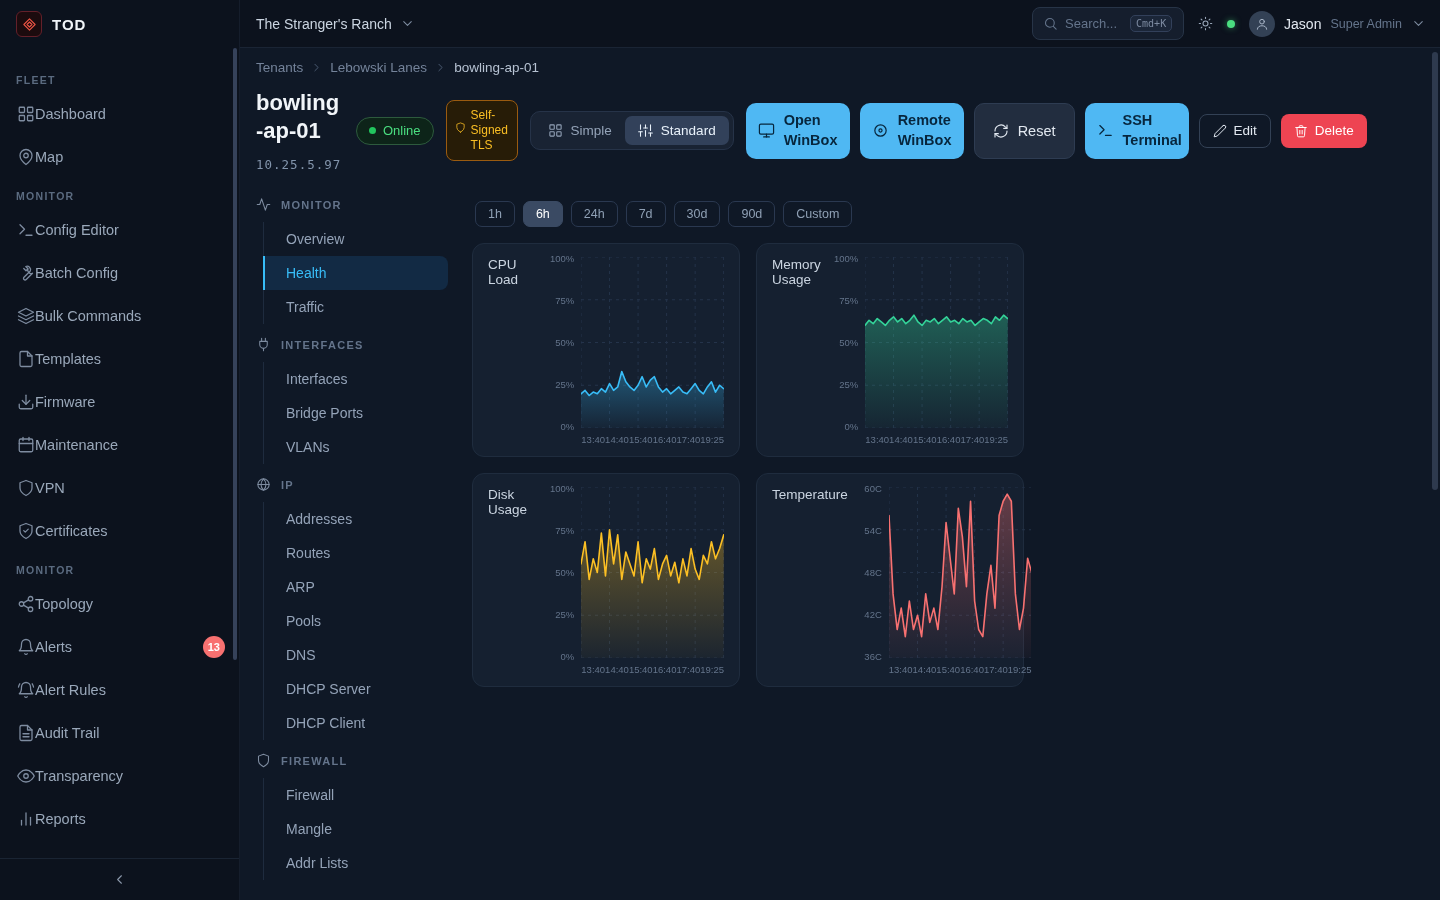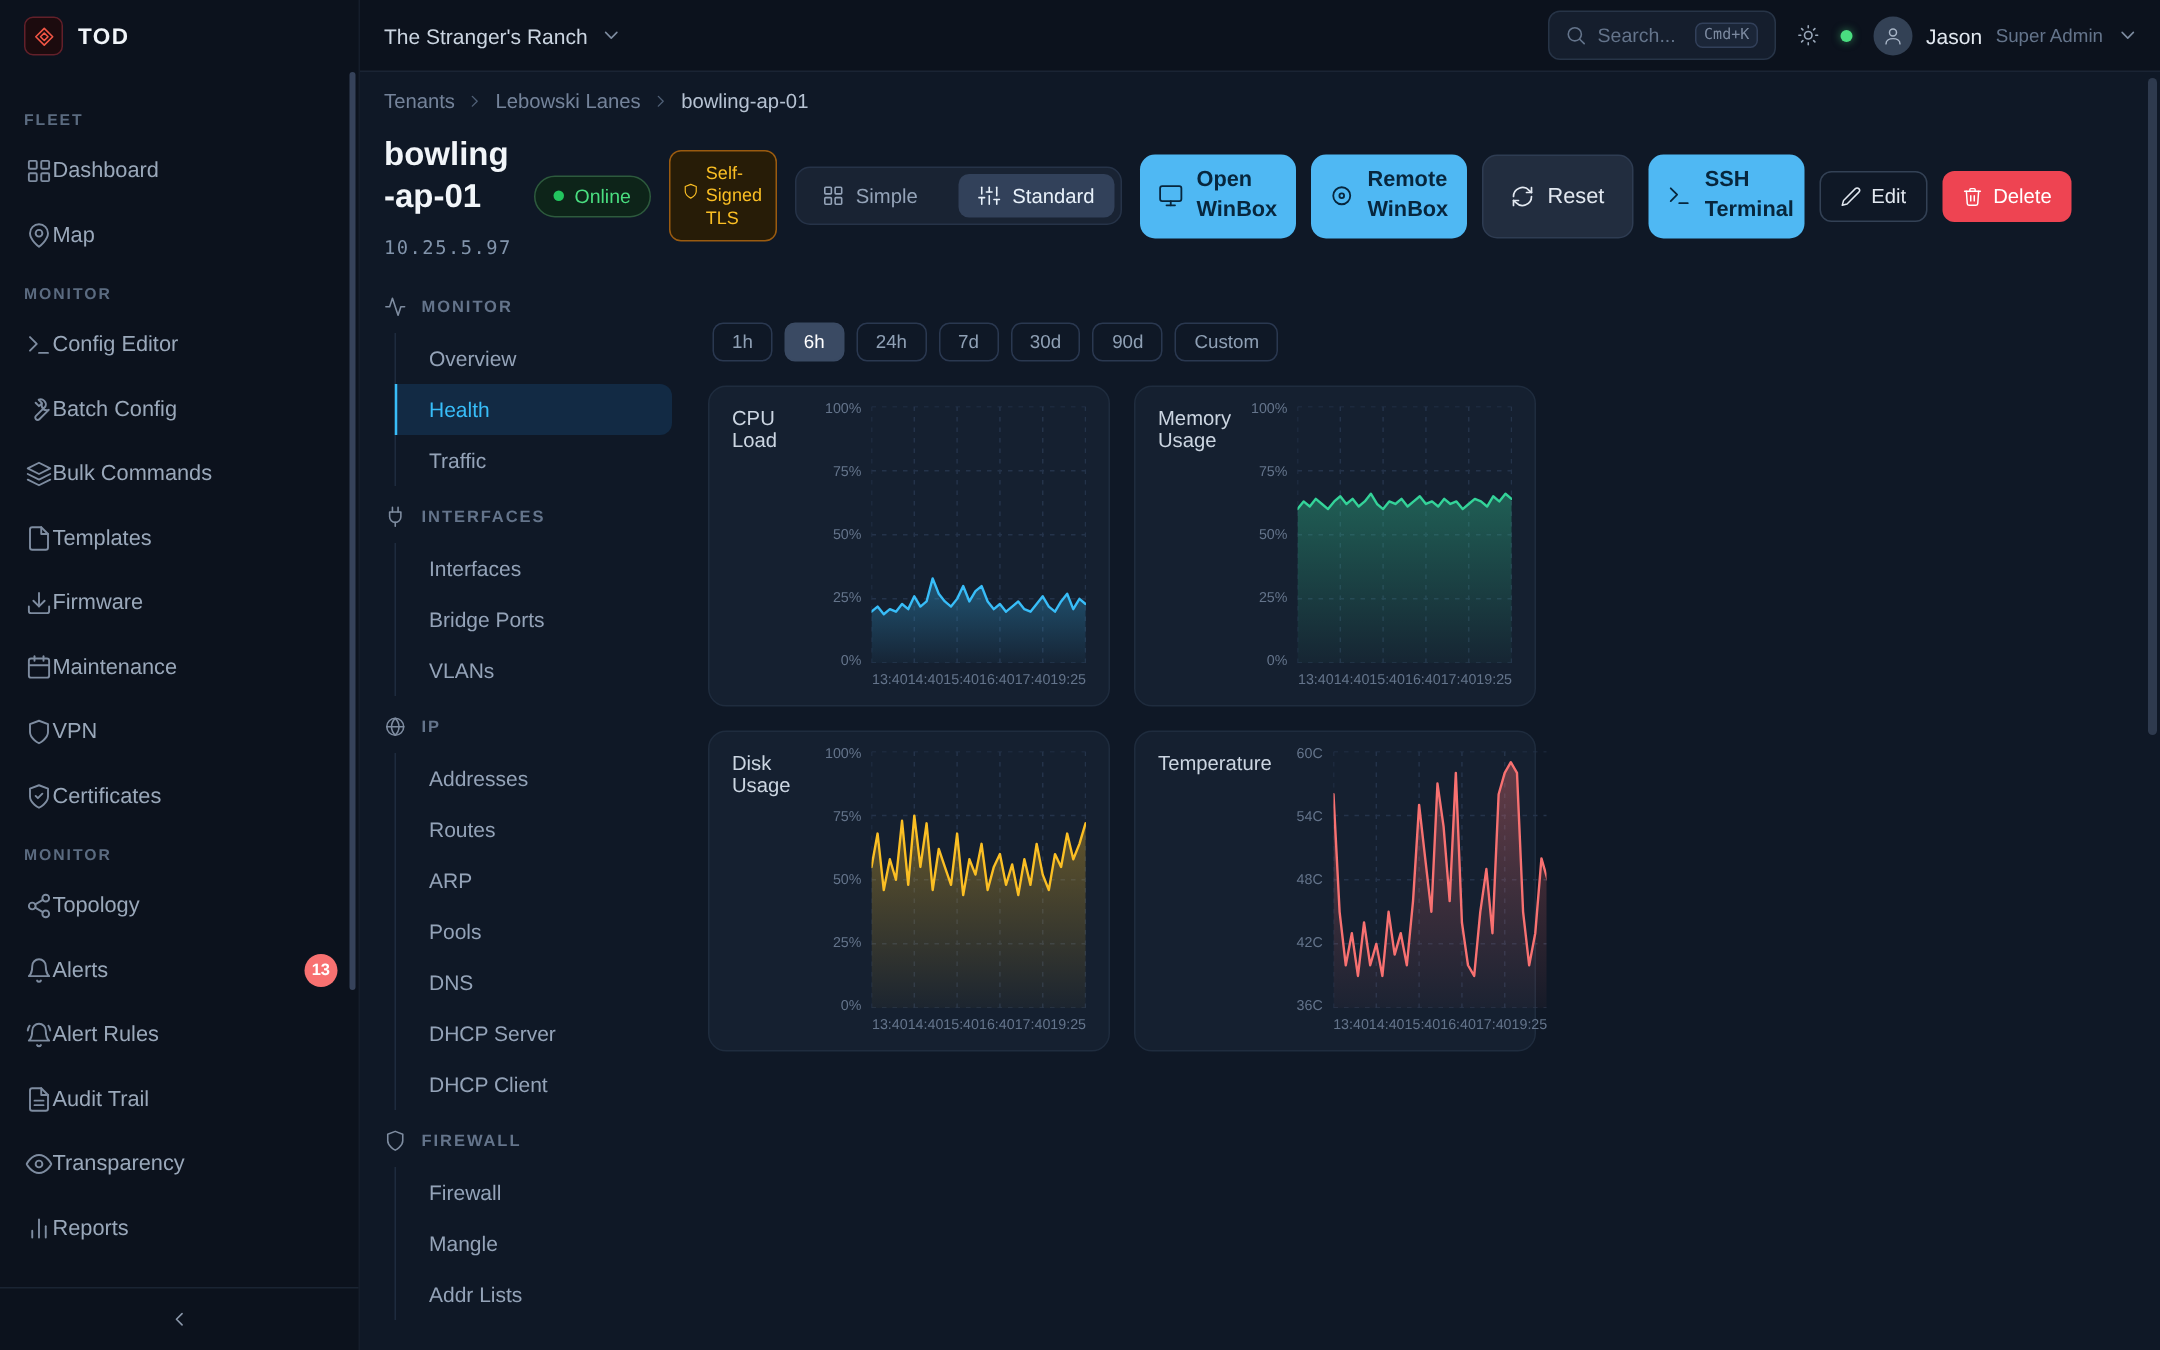--- a/index.html
+++ b/index.html
@@ -53,21 +53,21 @@
   .breadcrumb svg { color:#4f5f76; }
 
   .device-header { display:flex; align-items:center; gap:12px; margin-top:14px; }
   .title-block { width:88px; flex:none; }
   .device-title { font-size:22px; font-weight:700; line-height:1.25; color:#f1f5f9; overflow-wrap:break-word; }
   .device-ip { margin-top:13px; font-family:"DejaVu Sans Mono",monospace; font-size:12.5px; color:#8294ab; letter-spacing:1px; }
   .badge-online { height:28px; display:flex; align-items:center; gap:7px; padding:0 12px; border-radius:14px; border:1px solid #2d5a3d; background:#0d2419; color:#4ade80; font-size:13px; flex:none; }
   .badge-online .dot { width:7px; height:7px; border-radius:50%; background:#22c55e; }
   .badge-tls { width:72px; border:1px solid #9a5b10; background:#271c07; border-radius:8px; padding:7px 8px; color:#fbbf24; font-size:12px; line-height:1.25; display:flex; gap:5px; flex:none; }
   .badge-tls svg { width:11px; height:11px; margin-top:14px; flex:none; }
-  .segmented { background:#192333; border:1px solid #263348; border-radius:10px; padding:4px; display:flex; gap:14px; flex:none; }
+  .segmented { background:#192333; border:1px solid #263348; border-radius:10px; padding:4px; display:flex; gap:0; flex:none; }
   .seg-opt { display:flex; align-items:center; gap:8px; padding:7px 13px; border-radius:7px; font-size:13.5px; color:#94a3b8; cursor:pointer; }
   .seg-opt svg { width:15px; height:15px; }
   .seg-opt.selected { background:#32415a; color:#e8f1fa; }
 
   .actions { display:flex; align-items:center; gap:10px; }
   .btn { border:none; cursor:pointer; font-family:"Liberation Sans",sans-serif; display:flex; align-items:center; border-radius:10px; }
   .btn-sky { background:#4fb8f3; color:#07263d; height:56px; padding:0 12px; gap:9px; font-size:14.5px; font-weight:600; text-align:left; }
   .btn-sky .lbl { width:54px; line-height:1.35; }
   .btn-sky svg { width:17px; height:17px; }
   .btn-dark { background:#222d3f; border:1px solid #2e3c52; color:#e2e8f0; height:56px; padding:0 18px; gap:9px; font-size:14.5px; }
@@ -83,21 +83,21 @@
   .subnav { width:192px; flex:none; }
   .sn-head { display:flex; align-items:center; gap:10px; height:33px; color:#64748b; font-size:11px; font-weight:700; letter-spacing:1.3px; }
   .sn-head svg { width:15px; height:15px; color:#7e8ca0; }
   .sn-items { margin:1px 0 4px 7px; border-left:1px solid #1e2b3e; }
   .sn-item { height:34px; display:flex; align-items:center; padding-left:21px; font-size:14px; color:#94a3b8; cursor:pointer; border-left:2px solid transparent; margin-left:-1px; border-radius:0 8px 8px 0; }
   .sn-item.active { background:#122a44; color:#38bdf8; border-left-color:#38bdf8; }
 
   
   .charts-area { width:552px; flex:none; }
   .time-pills { display:flex; gap:8px; margin:13px 0 16px 3px; }
-  .pill { height:26px; padding:0 12px; border-radius:7px; border:1px solid #2a3850; background:transparent; color:#8fa0b5; font-size:12.5px; cursor:pointer; font-family:"Liberation Sans",sans-serif;margin-top:14px; }
+  .pill { height:26px; padding:0 12px; border-radius:7px; border:1px solid #2a3850; background:transparent; color:#8fa0b5; font-size:12.5px; cursor:pointer; font-family:"Liberation Sans",sans-serif; }
   .pill.active { background:#3a4a63; border-color:#3a4a63; color:#fff; }
   .charts-grid { display:grid; grid-template-columns:268px 268px; gap:16px; }
   .chart-card { background:#152030; border:1px solid #1f2c3e; border-radius:12px; padding:13px 15px 11px; height:214px; display:flex; }
   .chart-title { font-size:13.5px; color:#cbd5e1; margin-bottom:7px; }
   .chart-grid { flex:1; display:grid; grid-template-columns:34px 1fr; grid-template-rows:1fr 17px; column-gap:7px; min-height:0; }
   .ylabels { grid-column:1; grid-row:1; display:flex; flex-direction:column; justify-content:space-between; align-items:flex-end; font-size:9.5px; color:#64748b; margin:-4px 0; }
   .plot { grid-column:2; grid-row:1; width:100%; height:100%; display:block; }
   .xlabels { grid-column:2; grid-row:2; display:flex; justify-content:space-between; font-size:9.5px; color:#64748b; align-items:flex-end; }
 
   .page-scroll { position:absolute; right:2px; top:52px; width:6px; height:438px; background:#2e3a4e; border-radius:3px; }

